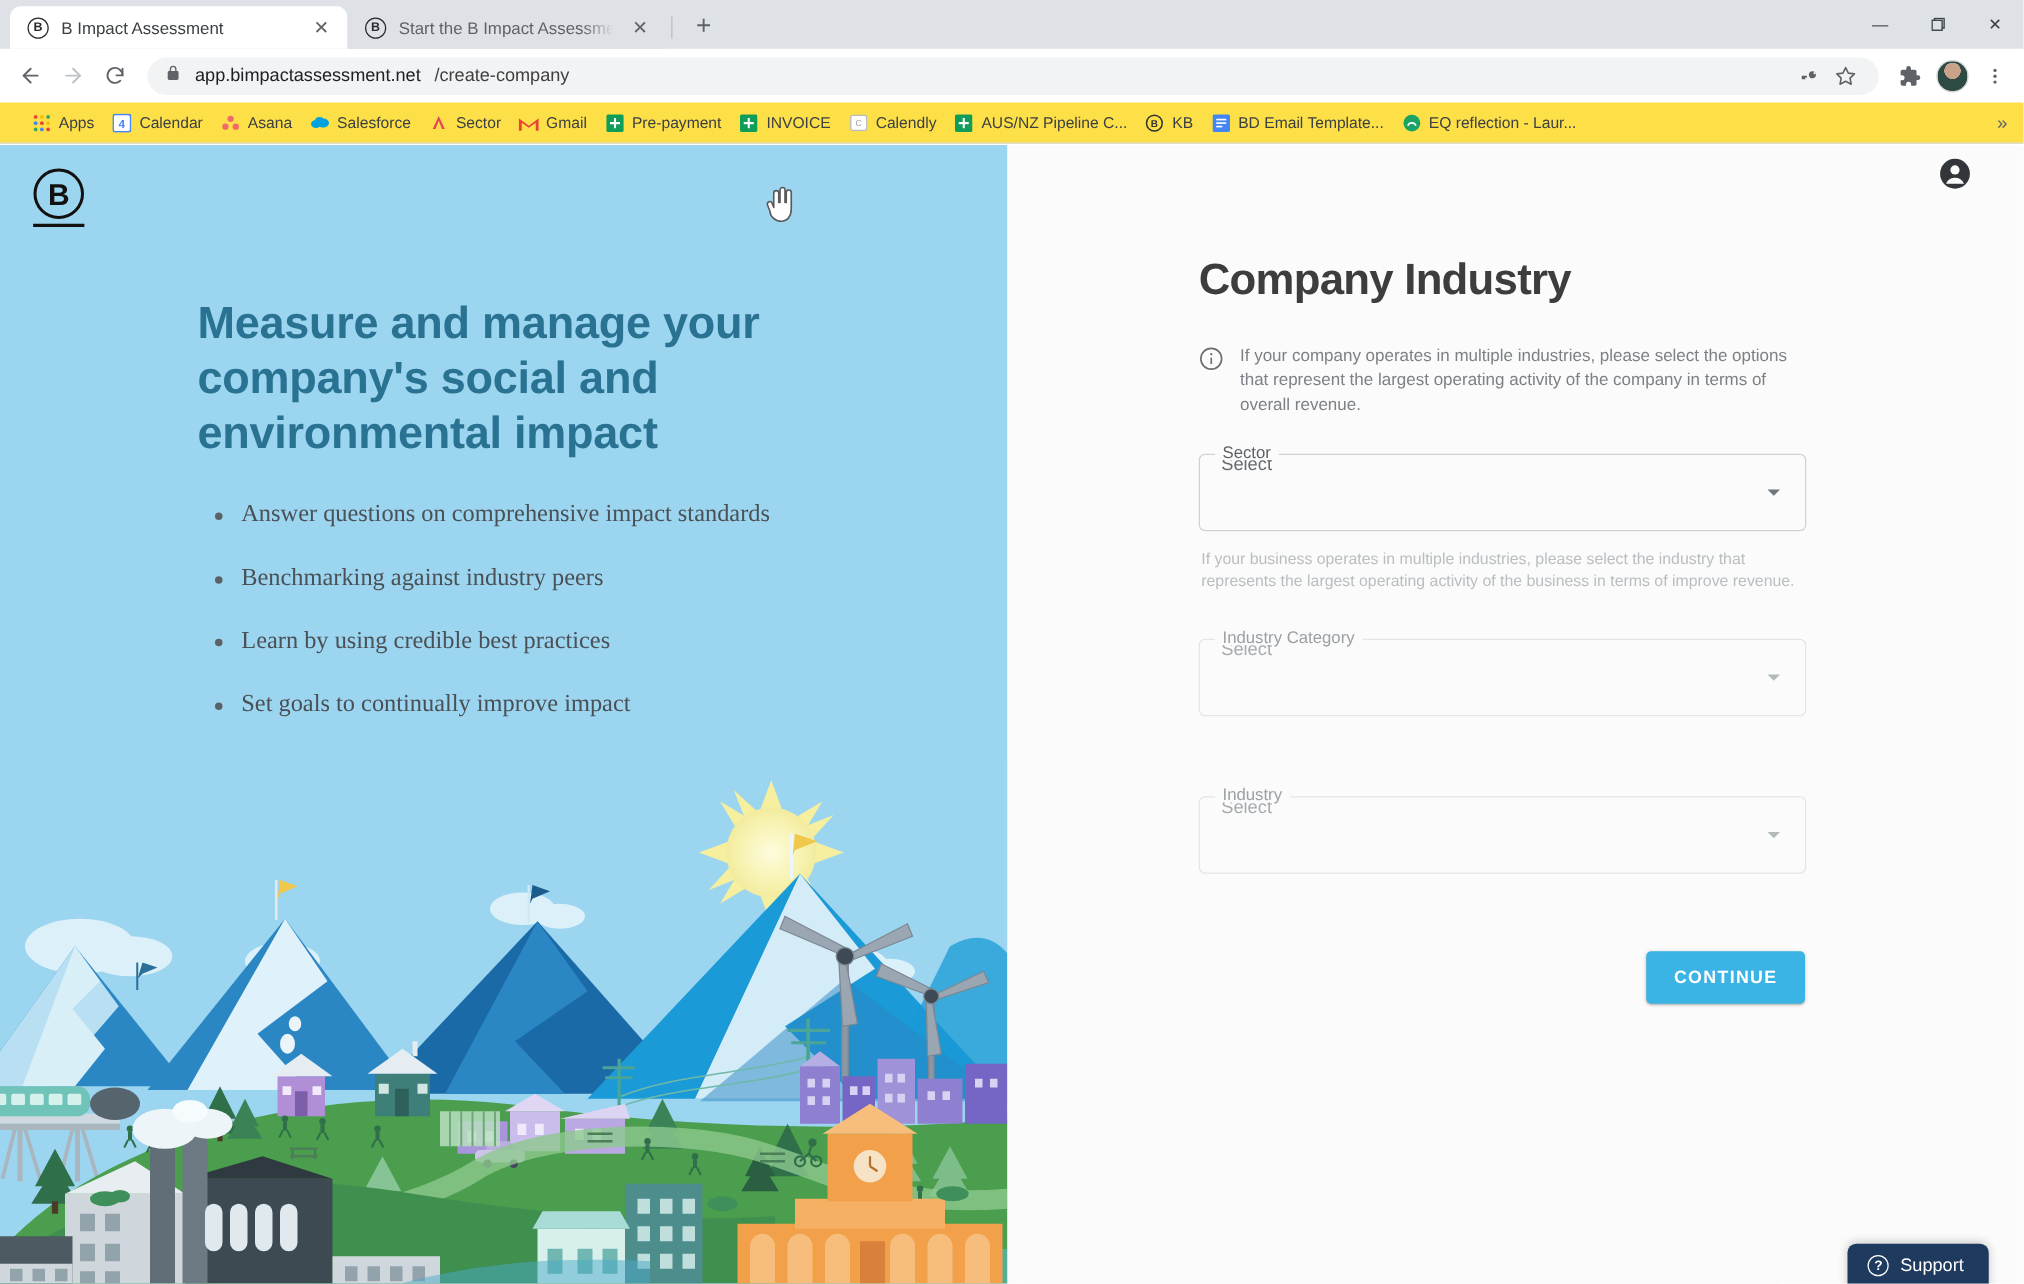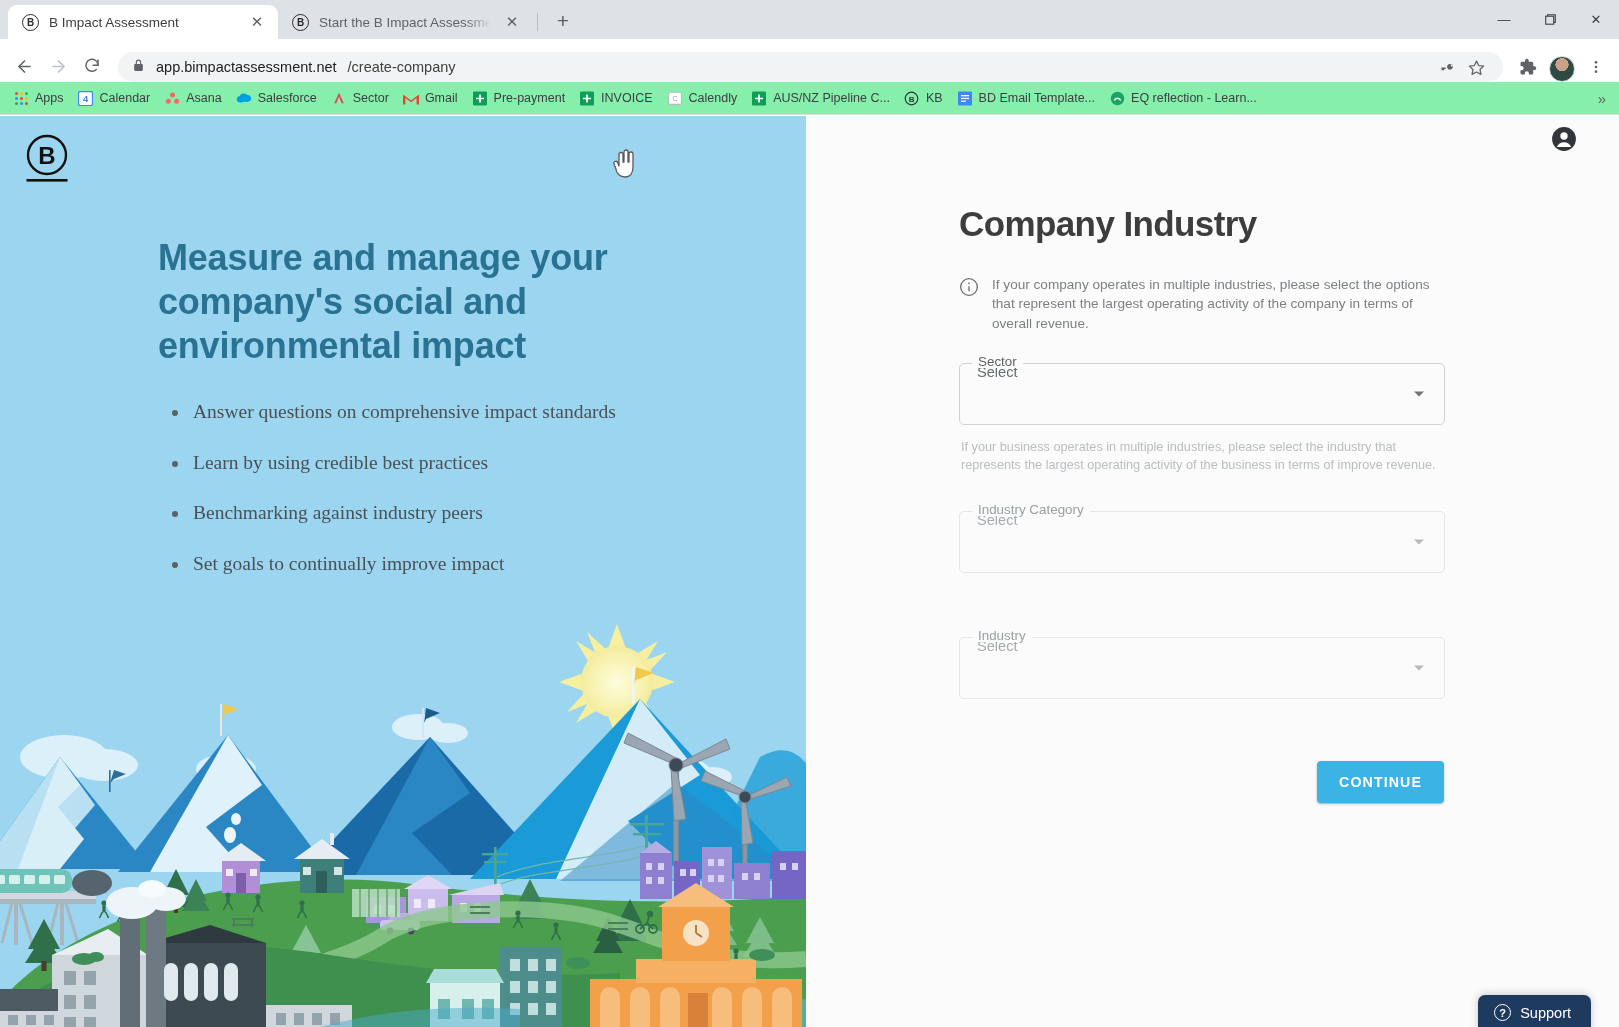--- a/index.html
+++ b/index.html
@@ -65,21 +65,21 @@
     position: absolute; right: 0; top: 0; height: 39px;
     display: flex; align-items: center;
   }
   .win-btn {
     width: 46px; height: 34px; display:flex; align-items:center; justify-content:center;
     color:#3c4043; font-size: 13px;
   }
 
   .toolbar {
     height: 43px; background: #ffffff;
-    display: flex; align-items: flex-end; gap: 2px;
+    display: flex; align-items: center; gap: 2px;
     padding: 0 8px;
   }
   .nav-btn {
     width: 32px; height: 32px; border-radius: 50%;
     display:flex; align-items:center; justify-content:center;
     color:#5f6368;
   }
   .nav-btn.disabled { color: #bdc1c6; }
   .omnibox {
     flex: 1 1 auto; height: 30px; margin: 0 8px;
@@ -91,23 +91,23 @@
   .omni-right { display:flex; align-items:center; gap:2px; margin-left:auto;}
   .omni-icon { width:26px;height:26px;display:flex;align-items:center;justify-content:center;color:#5f6368;}
   .tb-icon { width:30px;height:30px;display:flex;align-items:center;justify-content:center;color:#5f6368;}
   .avatar-btn {
     width: 26px; height:26px; border-radius:50%;
     background: radial-gradient(circle at 50% 32%, #c9a28a 0 32%, #2d4a44 33% 100%);
     border: 1px solid #d7d7d7; margin: 0 4px;
   }
 
   .bookmarks {
-    height: 33px; background:#86efac;
+    height: 33px; background:#fde047;
     display:flex; align-items:center; gap:0px;
-    padding: 0 6px; border-bottom: 1px solid #dadce0;
+    padding: 0 18px; border-bottom: 1px solid #dadce0;
     font-size: 12.5px; color: #3c4043; position: relative;
   }
   .bm {
     display:flex; align-items:center; gap:6px;
     padding: 4px 7px; border-radius:4px; white-space:nowrap;
   }
   .bm-ico { width:16px;height:16px;flex:0 0 16px;display:flex;align-items:center;justify-content:center;}
   .bm-overflow { position:absolute; right:8px; color:#5f6368; font-size:15px; padding: 2px 5px;}
 
   .apps-grid { display:grid; grid-template-columns: repeat(3,3px); grid-template-rows: repeat(3,3px); gap:2px; }
@@ -442,21 +442,21 @@
       <span>BD Email Template...</span>
     </div>
 
     <div class="bm">
       <span class="bm-ico">
         <svg width="15" height="15" viewBox="0 0 16 16">
             <circle cx="8" cy="8" r="7.2" fill="#1aa463"></circle>
             <path d="M4.6 10.2a3.6 3.6 0 0 1 6.8 0" fill="none" stroke="#fff" stroke-width="1.5"></path>
           </svg>
       </span>
-      <span>EQ reflection - Learn...</span>
+      <span>EQ reflection - Laur...</span>
     </div>
 
     <div class="bm-overflow">»</div>
   </div>
 
   <div class="viewport">
 
     <div class="left-panel">
 
       <div class="logo">
@@ -466,22 +466,22 @@
             <text x="23" y="30" font-size="24" font-family="Liberation Sans, sans-serif" font-weight="bold" fill="#12110f" text-anchor="middle">B</text>
             <rect x="2.5" y="45" width="41" height="2.6" fill="#12110f"></rect>
           </svg>
         </span>
       </div>
 
       <div class="headline">Measure and manage your company's social and environmental impact</div>
 
       <ul class="bullets">
         <li>Answer questions on comprehensive impact standards</li>
+        <li>Benchmarking against industry peers</li>
         <li>Learn by using credible best practices</li>
-        <li>Benchmarking against industry peers</li>
         <li>Set goals to continually improve impact</li>
       </ul>
 
       <span class="cursor-hand">
         <svg width="26" height="32" viewBox="0 0 26 32">
           <path d="M9 18V6.5a2 2 0 0 1 4 0V14h1V4a2 2 0 0 1 4 0v10h1V6a2 2 0 0 1 4 0v13c0 6-3 10-8 10s-9-4-9-8l-2-5a2 2 0 0 1 3.4-2z" fill="#ffffff" stroke="#5a5a5a" stroke-width="1.3" stroke-linejoin="round"></path>
         </svg>
       </span>
 
       <svg class="illustration" viewBox="0 0 806 420" preserveAspectRatio="xMidYMax slice">

